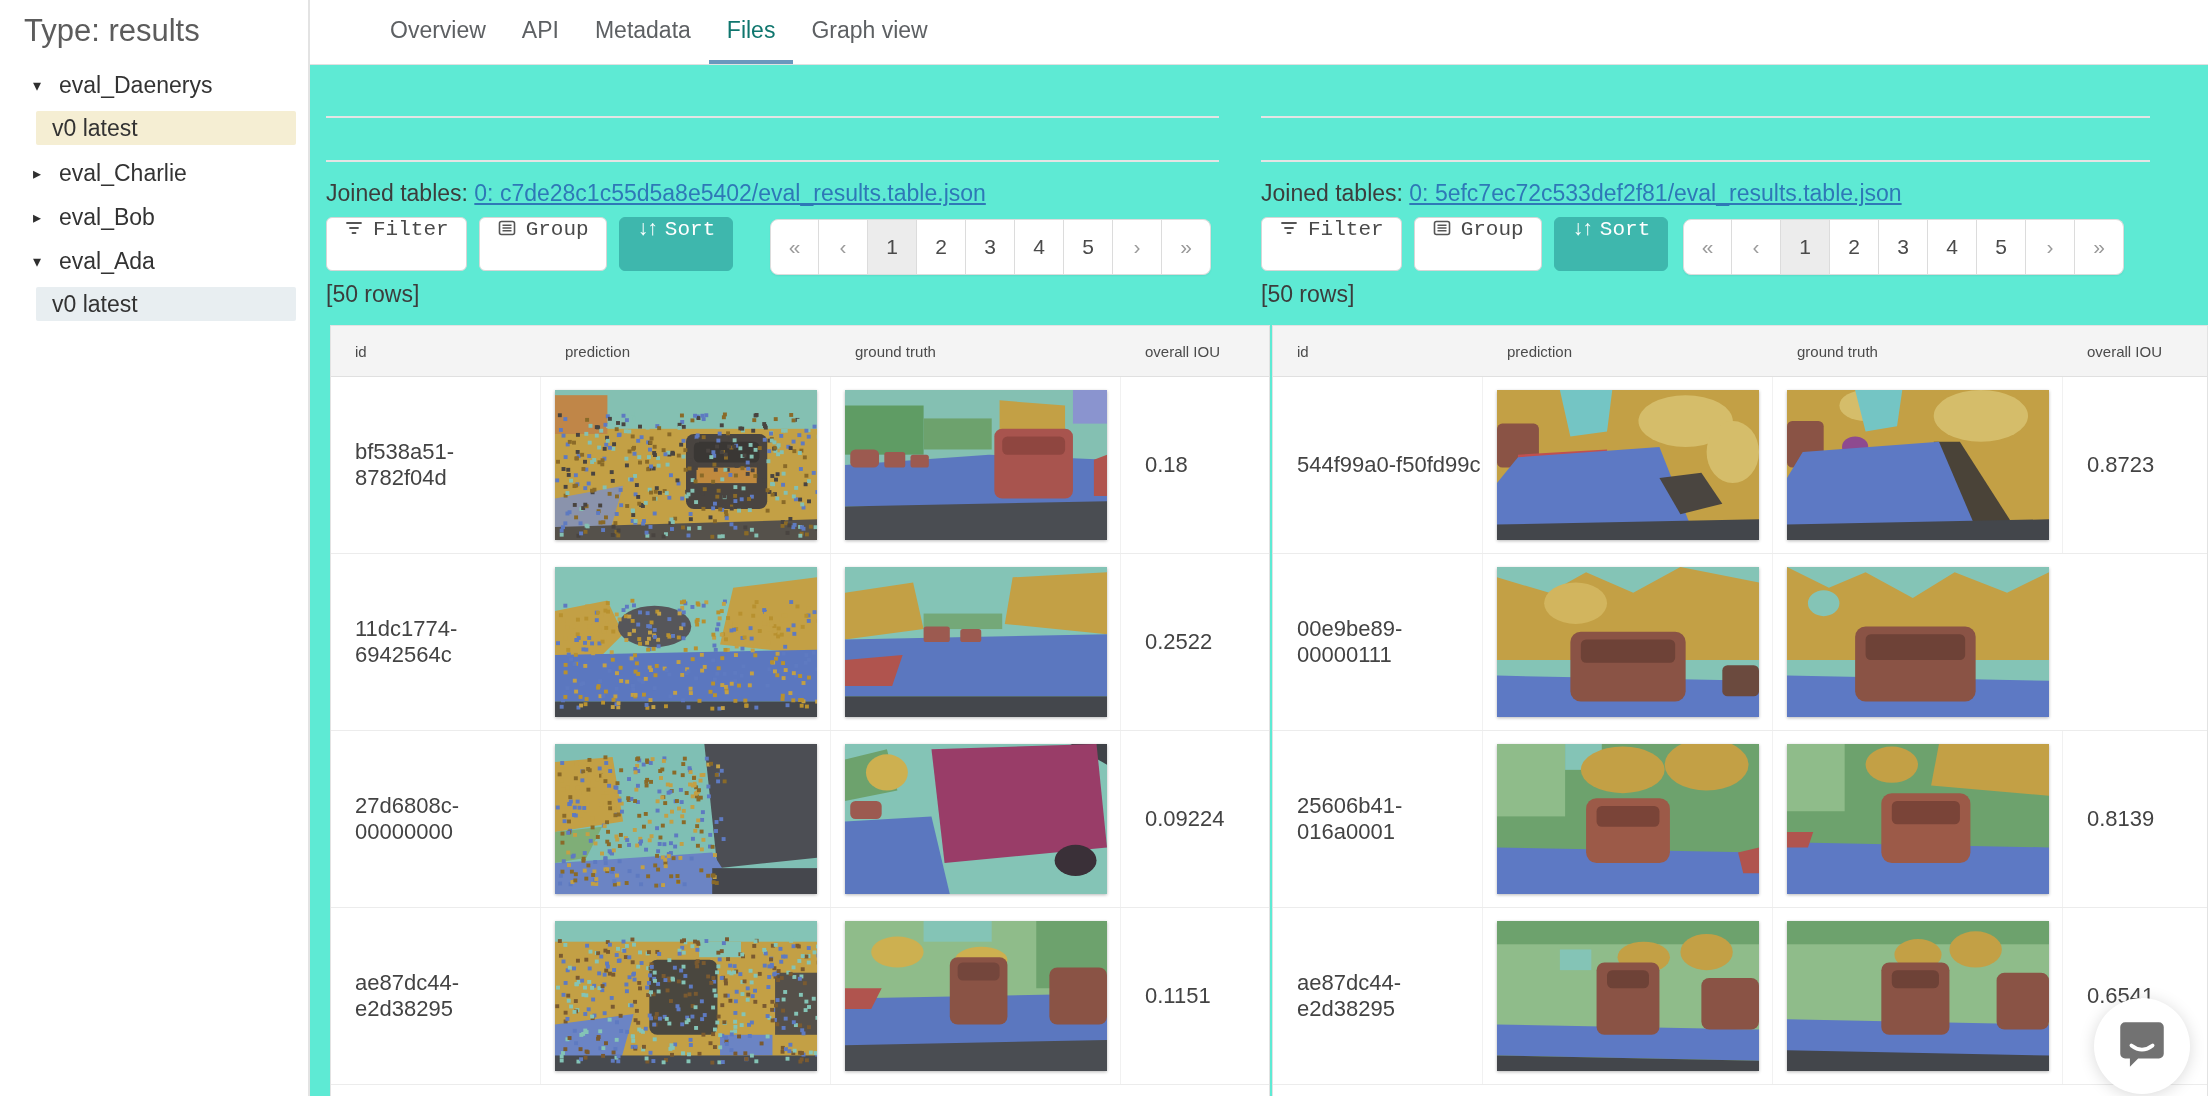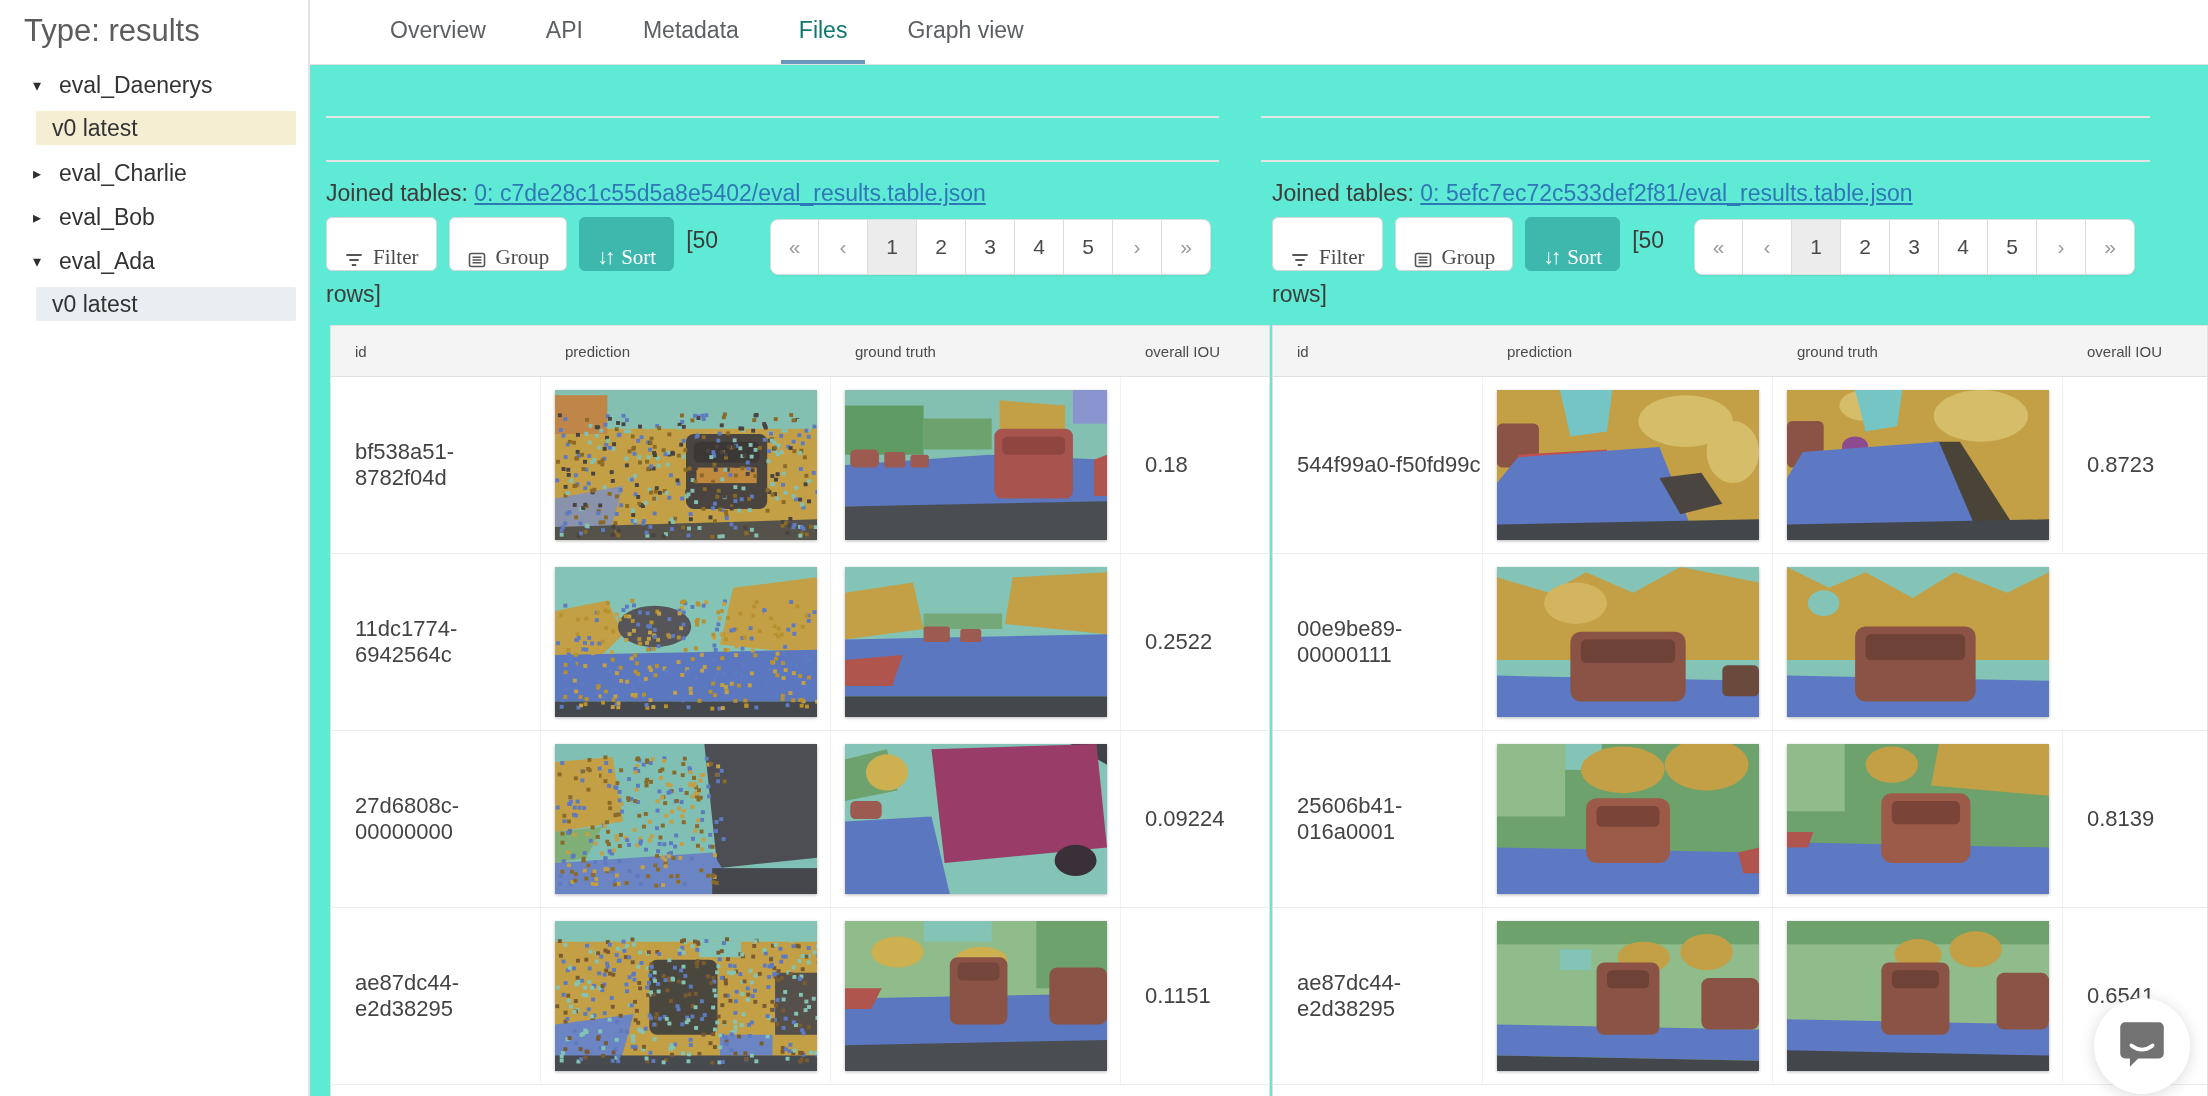--- a/index.html
+++ b/index.html
@@ -9,37 +9,37 @@
   .sb-title{font-size:31px;color:#5c5c5c;padding:13px 0 0 16px}
   .tree{margin-top:14px}
   .tree-row{display:flex;align-items:center;height:44px;padding-left:20px;gap:13px;cursor:pointer}
   .caret{font-size:16px;color:#2f2f2f;width:18px;text-align:center}
   .tree-label{font-size:23px;color:#333}
   .tree-sub{height:34px;line-height:34px;margin:4px 0 6px 28px;width:244px;padding-left:16px;font-size:23px;color:#333;border-radius:2px;cursor:pointer}
   .hl-y{background:#f5eed3}
   .hl-b{background:#e8eef1}
   
   .main{margin-left:302px;height:100%;display:flex;flex-direction:column}
-  .tabbar{height:64px;background:#fff;border-bottom:1px solid #e0e0e0;display:flex;align-items:stretch;padding-left:70px;gap:24px;flex:none}
+  .tabbar{height:64px;background:#fff;border-bottom:1px solid #e0e0e0;display:flex;align-items:stretch;padding-left:70px;flex:none}
   .tab{display:flex;align-items:center;padding:0 18px;font-size:23px;color:#5d6063;border-bottom:4px solid transparent;box-sizing:border-box;cursor:pointer}
   .tab.active{color:#0f766e;border-bottom-color:#6a98bd}
   .content{flex:1;background:#5eead4;overflow:hidden}
   .heads{display:flex}
   .head{width:953px;box-sizing:border-box}
   .head-left{padding-left:24px;padding-right:36px}
   .head-right{padding-left:6px;padding-right:58px}
   .hr{height:2px;background:#e4e4e4}
   .hr1{margin-top:51px}
   .hr2{margin-top:42px}
   .jt{margin-top:18px;font-size:23px;color:#3c3c3c;white-space:nowrap}
-  .head-right .jt,.head-right .controls{margin-left:11px}
+  .head-right .jt,.head-right .controls{}
   a.jlink{color:#2e78b7;cursor:pointer}
   .controls{position:relative;margin-top:10px;height:100px}
   .ctrl-left{width:445px;line-height:46px}
-  .btn{display:inline-flex;align-items:flex-end;gap:9px;height:54px;padding:0 17px;background:#fff;border:1px solid #d6d6d6;border-radius:6px;font-size:21px;color:#4a4a4a;margin-right:12px;vertical-align:middle;cursor:pointer;font-family:Liberation Serif, serif}
+  .btn{display:inline-flex;align-items:flex-start;gap:9px;height:54px;padding:0 17px;background:#fff;border:1px solid #d6d6d6;border-radius:6px;font-size:21px;color:#4a4a4a;margin-right:12px;vertical-align:middle;cursor:pointer;font-family:Liberation Mono, monospace}
   .btn svg{display:block;flex:none}
   .btn-sort{background:#3eb7ad;border-color:#3eb7ad;color:#fff}
   .sort-glyph{font-size:21px;letter-spacing:-3px;color:#fff}
   .rows-note{font-size:23px;color:#3c3c3c}
   .pager{position:absolute;top:2px;display:flex;border-radius:8px;box-shadow:0 1px 2px rgba(0,0,0,0.06)}
   .head-left .pager{left:444px}
   .head-right .pager{left:422px}
   .pg{width:49px;height:56px;background:#fff;border:1px solid #dcdcdc;border-left-width:0;font-size:21px;color:#4a4a4a;cursor:pointer;font-family:inherit;padding:0}
   .pg:first-child{border-left-width:1px;border-radius:8px 0 0 8px}
   .pg:last-child{border-radius:0 8px 8px 0}

